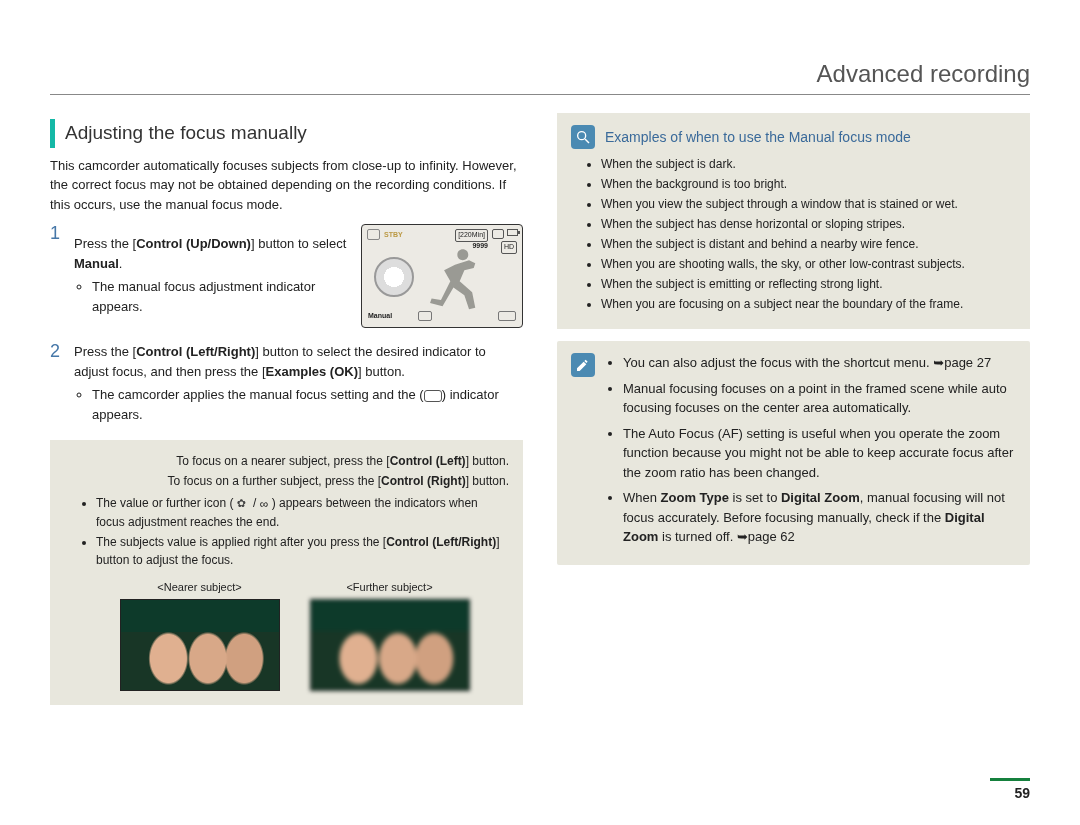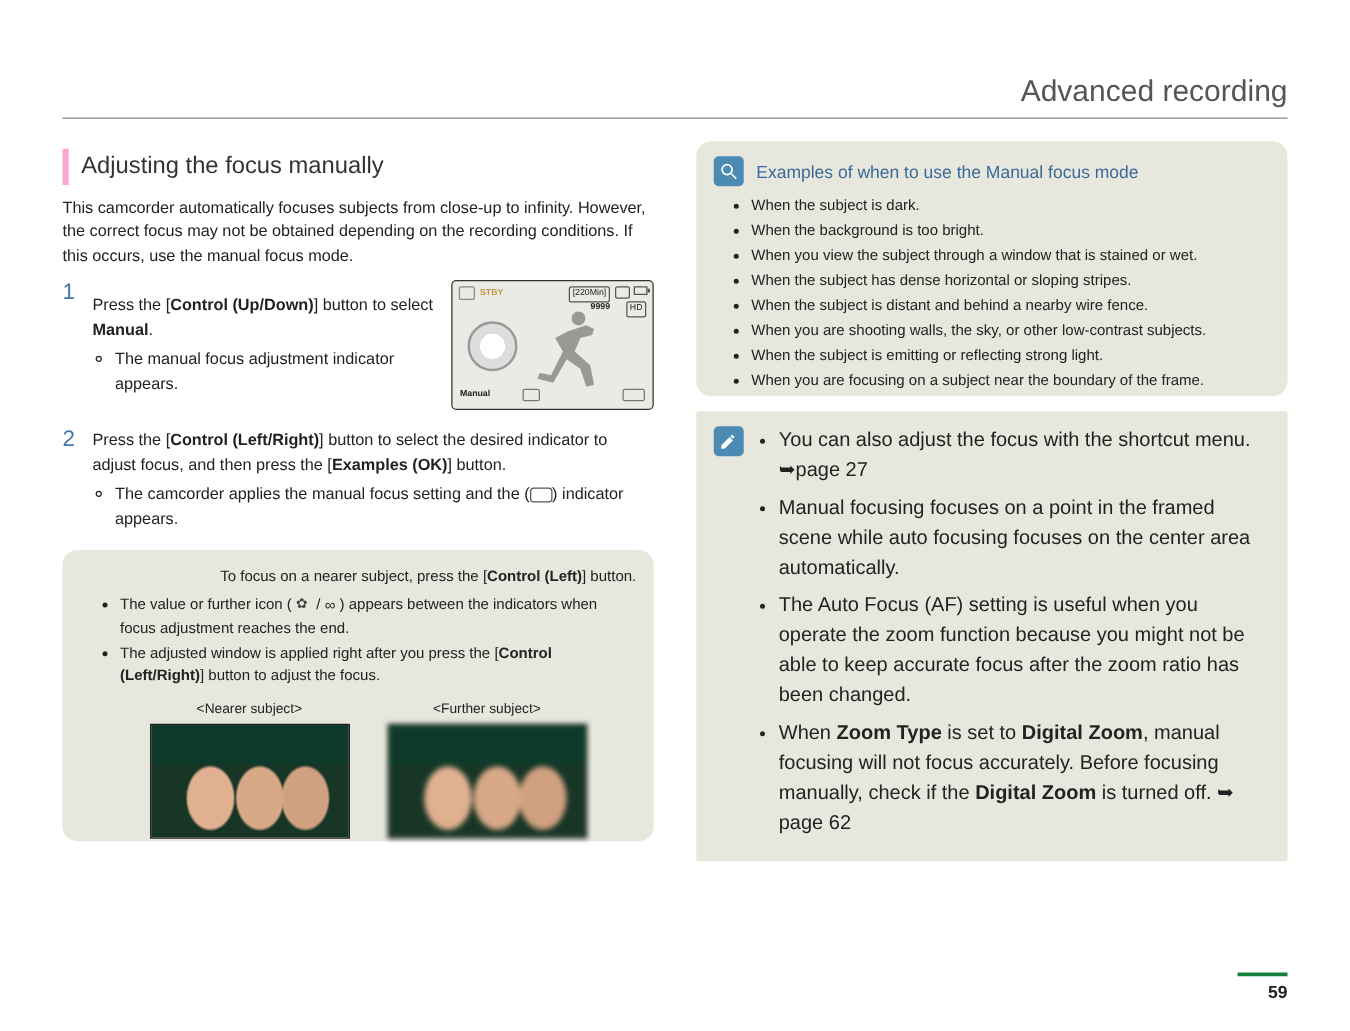--- a/index.html
+++ b/index.html
@@ -26,21 +26,21 @@
     display: flex;
     gap: 34px;
   }
   .col {
     flex: 1;
     min-width: 0;
     font-size: 13px;
     line-height: 1.5;
   }
   .section-heading {
-    border-left: 5px solid #f9a8d4;
+    border-left: 5px solid #14b8a6;
     padding-left: 10px;
     font-size: 19px;
     font-weight: 300;
     color: #333;
     margin: 6px 0 8px 0;
   }
   .intro { margin: 0 0 10px 0; }
   .step-list { list-style: none; padding: 0; margin: 0; }
   .step-item { display: flex; gap: 10px; margin-bottom: 14px; }
   .step-num {
@@ -84,22 +84,22 @@
     background:radial-gradient(circle at center,#fff 0 10px,#ddd 10px 100%);
   }
   .lcd .manual-label { position:absolute; left:6px; bottom:6px; font-size:7px; font-weight:bold;}
   .lcd .flower { position:absolute; left:56px; bottom:6px; width:14px;height:10px;border:1px solid #777;border-radius:2px;}
   .lcd .inf { position:absolute; right:6px; bottom:6px; width:18px;height:10px;border:1px solid #777;border-radius:2px;}
   .mf-glyph {
     display:inline-block;width:18px;height:12px;border:1px solid #555;border-radius:3px;vertical-align:middle;position:relative;
   }
   .info-box {
     background: #e8e7dd;
-    border-radius: 12px;
-    padding: 12px 14px 2px 14px;
+    border-radius: 0;
+    padding: 12px 14px 14px 14px;
     margin-top: 10px;
     font-size: 12px;
   }
   .info-header { display:flex; gap:10px; align-items:flex-start; margin-bottom:6px;}
   .info-icon {
     flex:0 0 24px; height:24px; border-radius:4px;
     background:#4b8ab2; display:flex;align-items:center;justify-content:center;
   }
   .info-icon svg { width:16px;height:16px;}
   .info-title { color:#3a6a9a; font-size:14px; margin-top:2px; flex:1;}
@@ -120,21 +120,21 @@
       linear-gradient(#0d3a2a 0 35%, #183626 35% 100%);
     border:1px solid #222;
   }
   .thumb.blur { filter: blur(2px); }
   .note-box {
     background: #e8e7dd;
     border-radius: 2px;
     padding: 12px 14px;
     margin-top: 12px;
     display:flex; gap:10px; align-items:flex-start;
-    font-size: 16px;
+    font-size: 13px;
   }
   .note-icon {
     flex:0 0 24px;height:24px;border-radius:4px;background:#4b8ab2;display:flex;align-items:center;justify-content:center;
   }
   .note-list { margin:0; padding-left:18px;}
   .note-list li { margin-bottom:6px;}
   .page-num {
     position:absolute; right:50px; bottom:24px; font-size:14px; font-weight:bold;
     border-top:3px solid #15803d; padding-top:4px; width:40px; text-align:right;
   }
@@ -202,26 +202,29 @@
           </ul>
         </div>
       </li>
     </ol>
 
     <div class="info-box">
       <div class="info-body" style="padding-left:2px">
         <p>
           <span>To focus on a nearer subject, press the [</span><b>Control (Left)</b><span>] button.</span>
         </p>
+        <p>
+          <span>To focus on a further subject, press the [</span><b>Control (Right)</b><span>] button.</span>
+        </p>
         <ul>
           <li>
             <span>The value or further icon ( </span><span class="flower-glyph"></span><span> / </span><span class="inf-glyph">∞</span><span> ) appears between the indicators when focus adjustment reaches the end.</span>
           </li>
           <li>
-            <span>The adjusted window is applied right after you press the [</span><b>Control (Left/Right)</b><span>] button to adjust the focus.</span>
+            <span>The subjects value is applied right after you press the [</span><b>Control (Left/Right)</b><span>] button to adjust the focus.</span>
           </li>
         </ul>
         <div class="thumb-row">
           <div class="thumb-col">
             <div class="thumb-label">&lt;Nearer subject&gt;</div>
             <div class="thumb"></div>
           </div>
           <div class="thumb-col">
             <div class="thumb-label">&lt;Further subject&gt;</div>
             <div class="thumb blur"></div>

